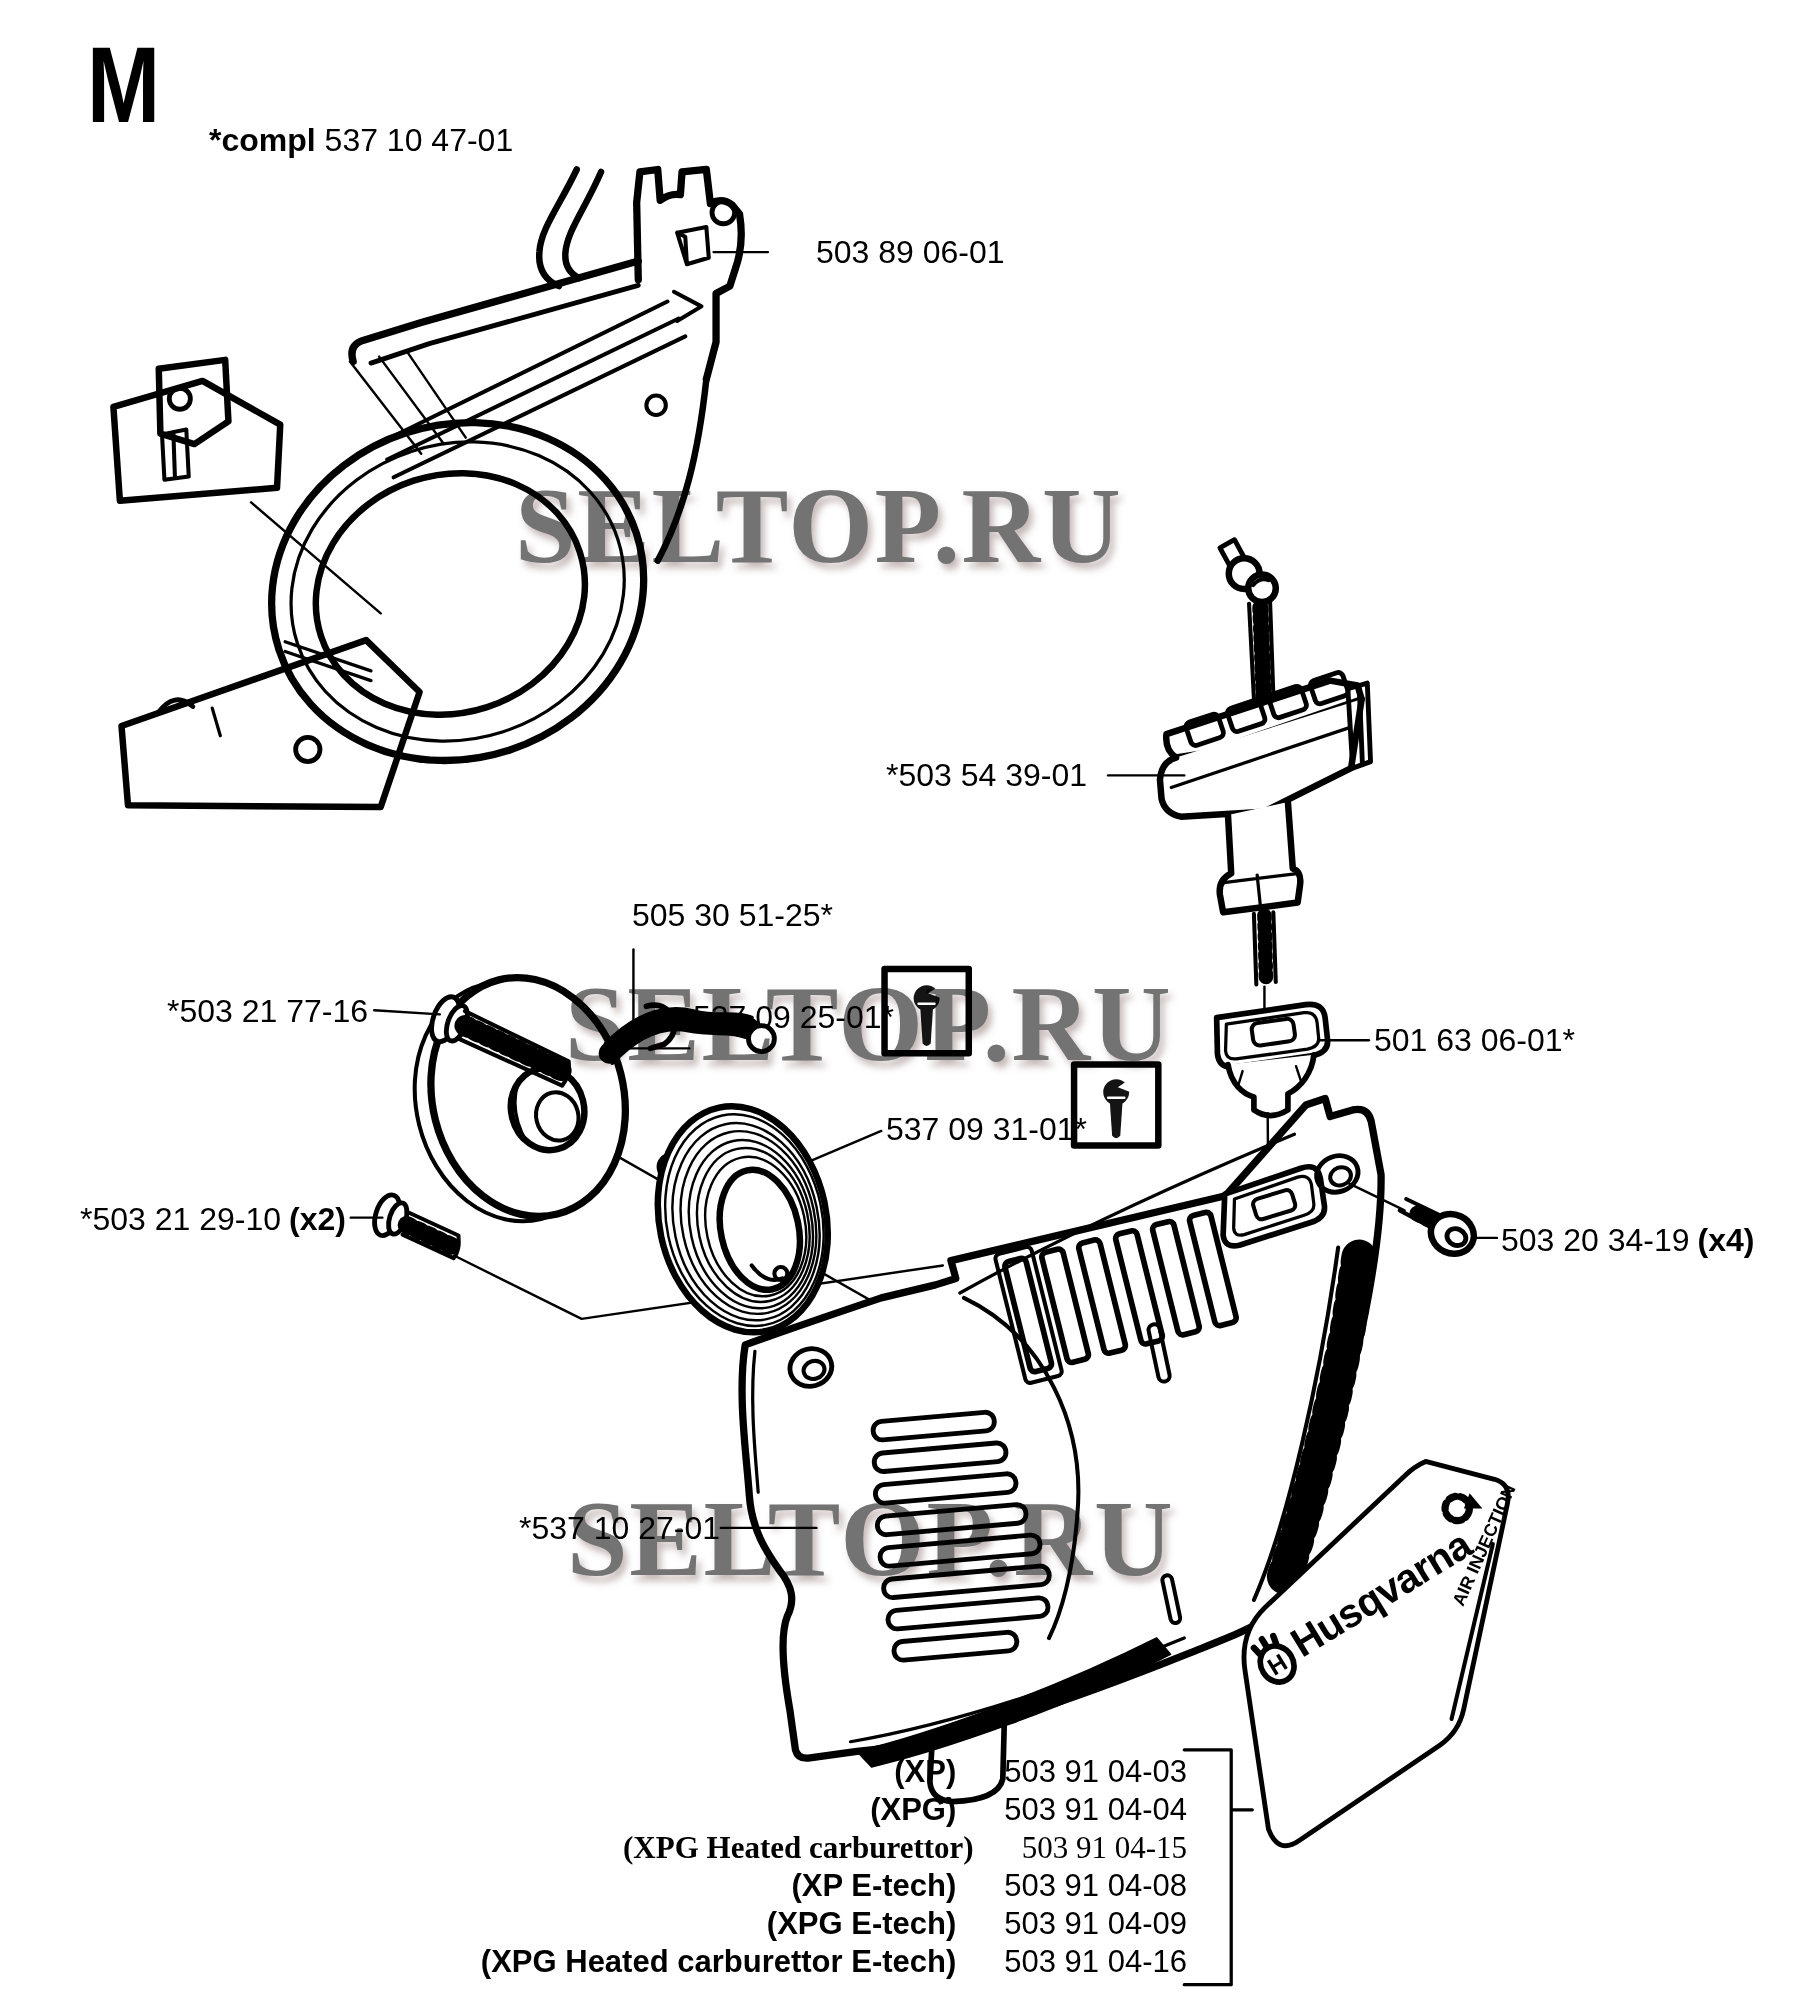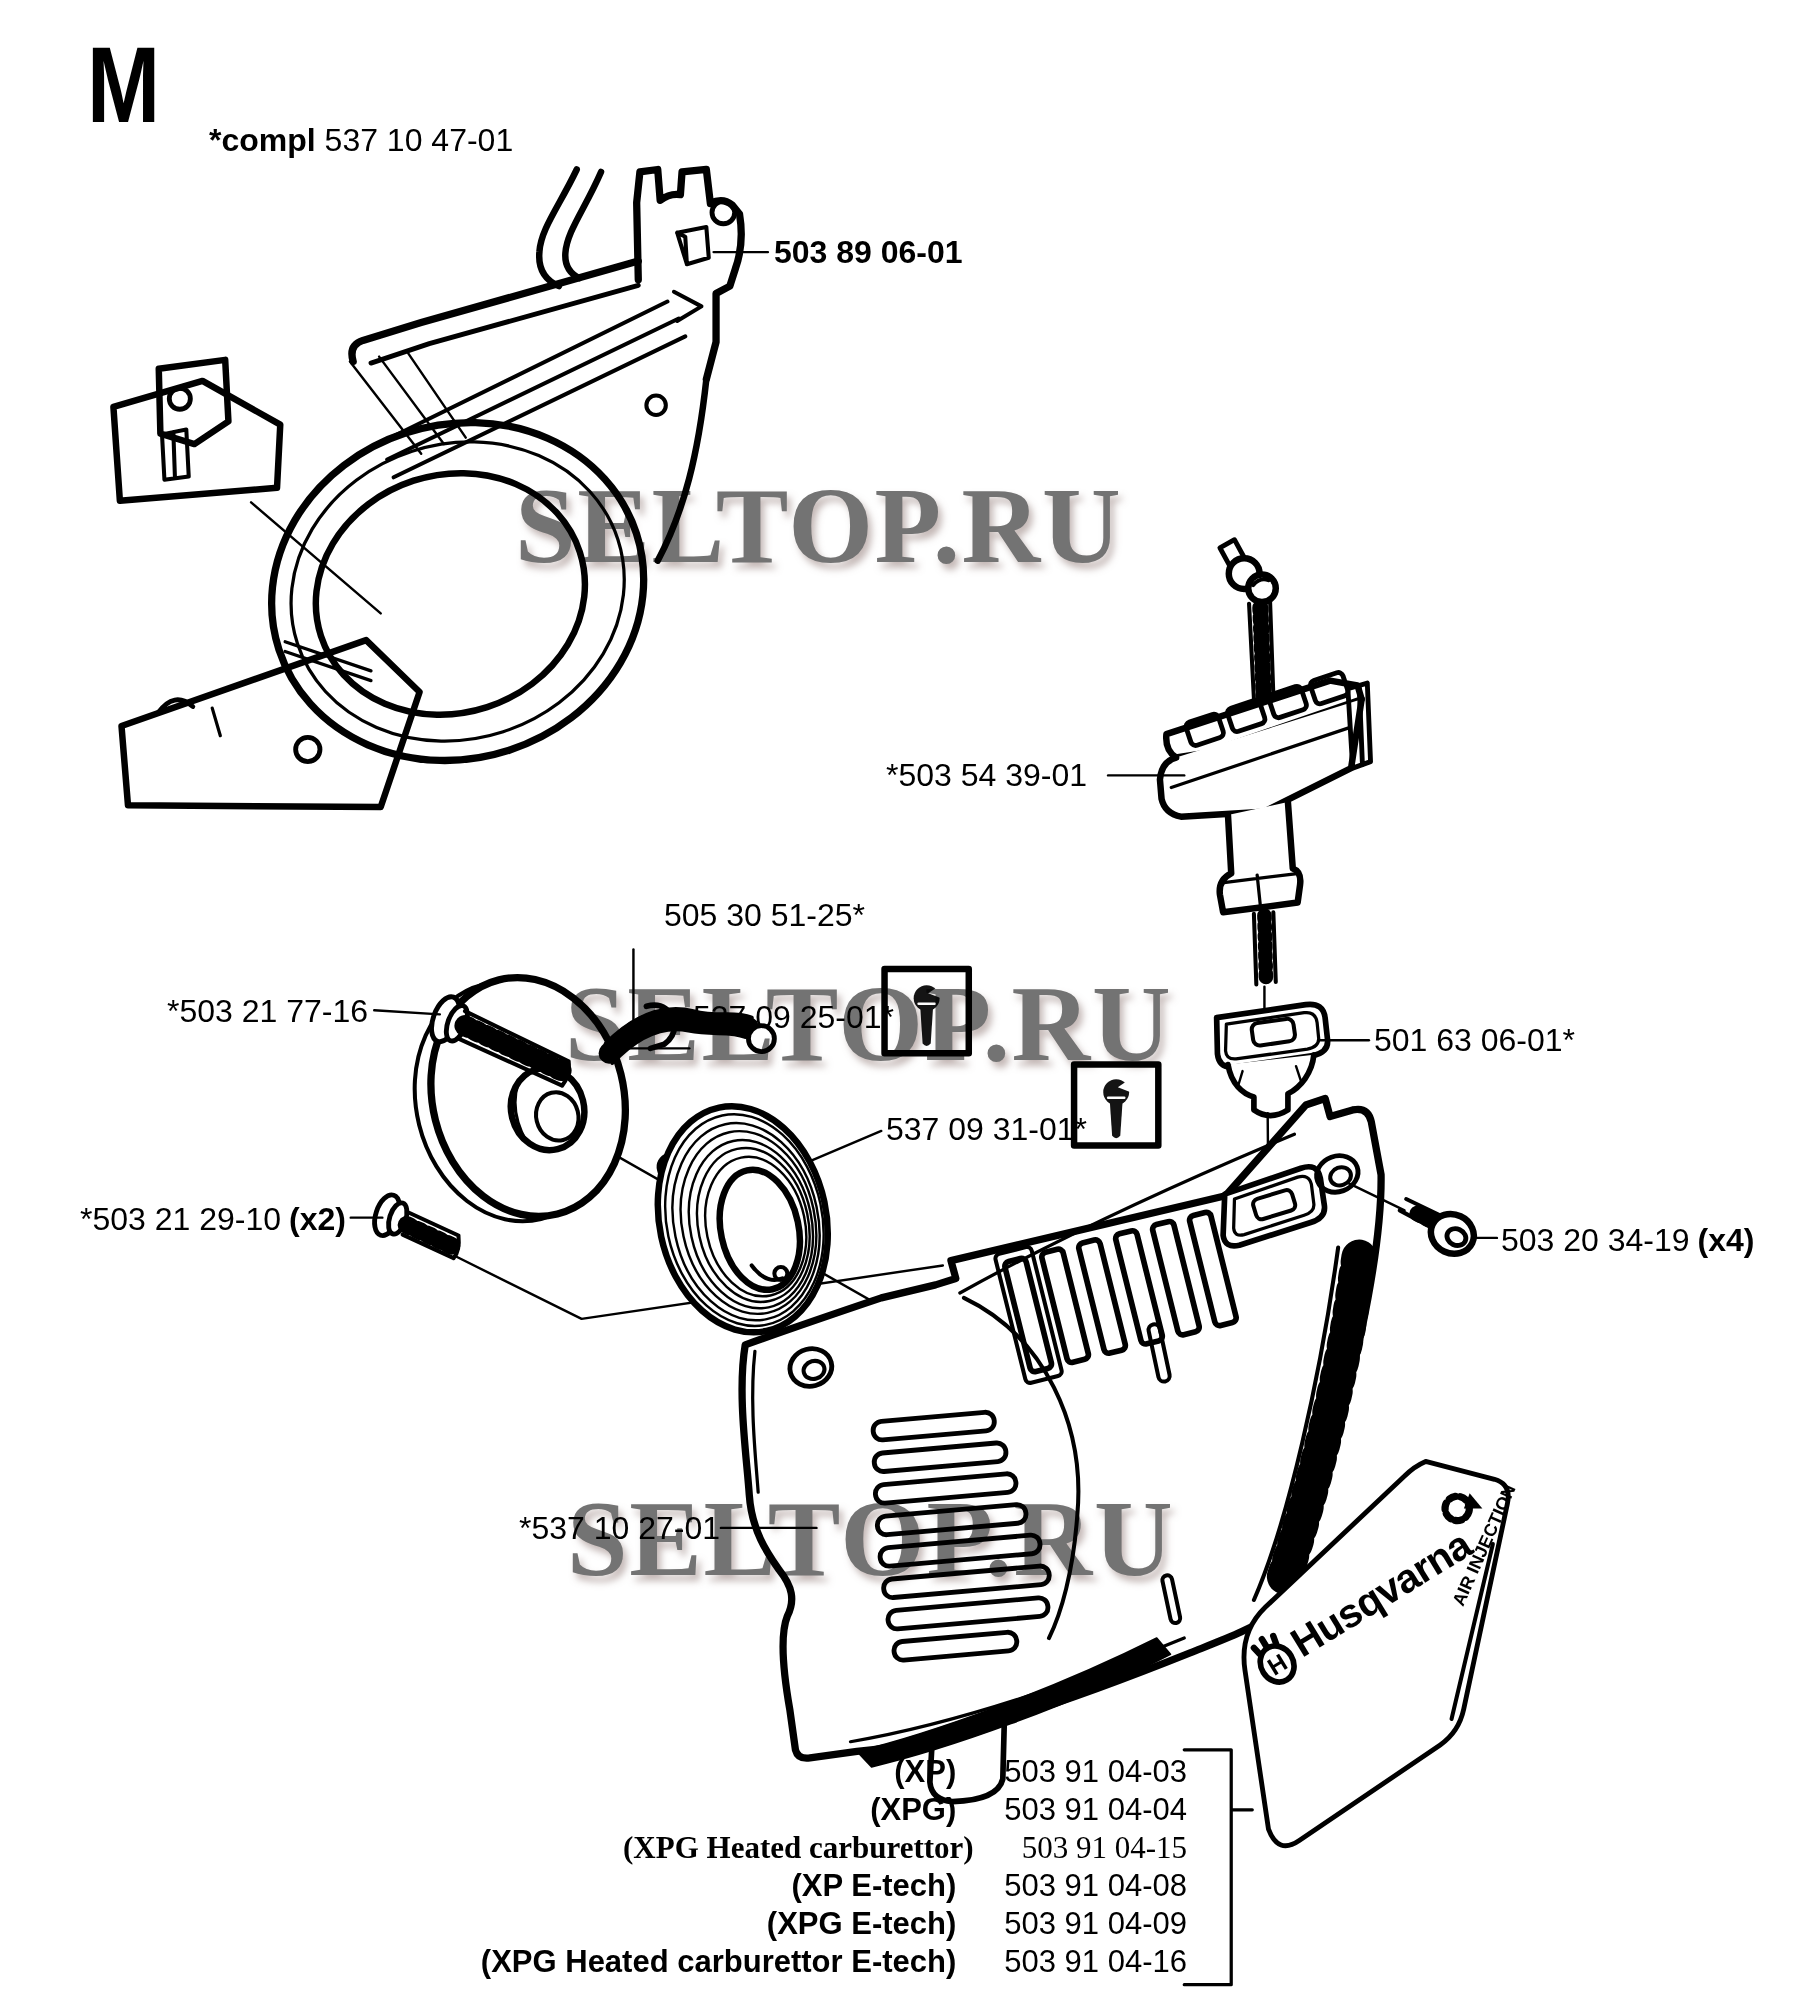--- a/index.html
+++ b/index.html
@@ -245,23 +245,23 @@
 
   <div class="wm" style="left:515px;top:463px;">SELTOP.RU</div>
   <div class="wm" style="left:565px;top:961px;">SELTOP.RU</div>
   <div class="wm" style="left:567px;top:1476px;">SELTOP.RU</div>
 
   <div id="m-letter">M</div>
   <div id="compl">
     <span class="b">*compl</span><span> 537 10 47-01</span>
   </div>
 
-  <div class="lbl" style="left:774px;top:234px;font-weight:bold;">503 89 06-01</div>
+  <div class="lbl" style="left:816px;top:234px;">503 89 06-01</div>
   <div class="lbl" style="left:886px;top:757px;">*503 54 39-01</div>
-  <div class="lbl" style="left:664px;top:897px;">505 30 51-25*</div>
+  <div class="lbl" style="left:632px;top:897px;">505 30 51-25*</div>
   <div class="lbl" style="right:1444px;top:993px;">*503 21 77-16</div>
   <div class="lbl" style="left:693px;top:999px;">537 09 25-01*</div>
   <div class="lbl" style="left:886px;top:1111px;">537 09 31-01*</div>
   <div class="lbl" style="left:1374px;top:1022px;">501 63 06-01*</div>
   <div class="lbl" style="right:1466px;top:1201px;">
     <span>*503 21 29-10</span><span class="qty">(x2)</span>
   </div>
   <div class="lbl" style="left:1501px;top:1222px;">
     <span>503 20 34-19</span><span class="qty">(x4)</span>
   </div>

